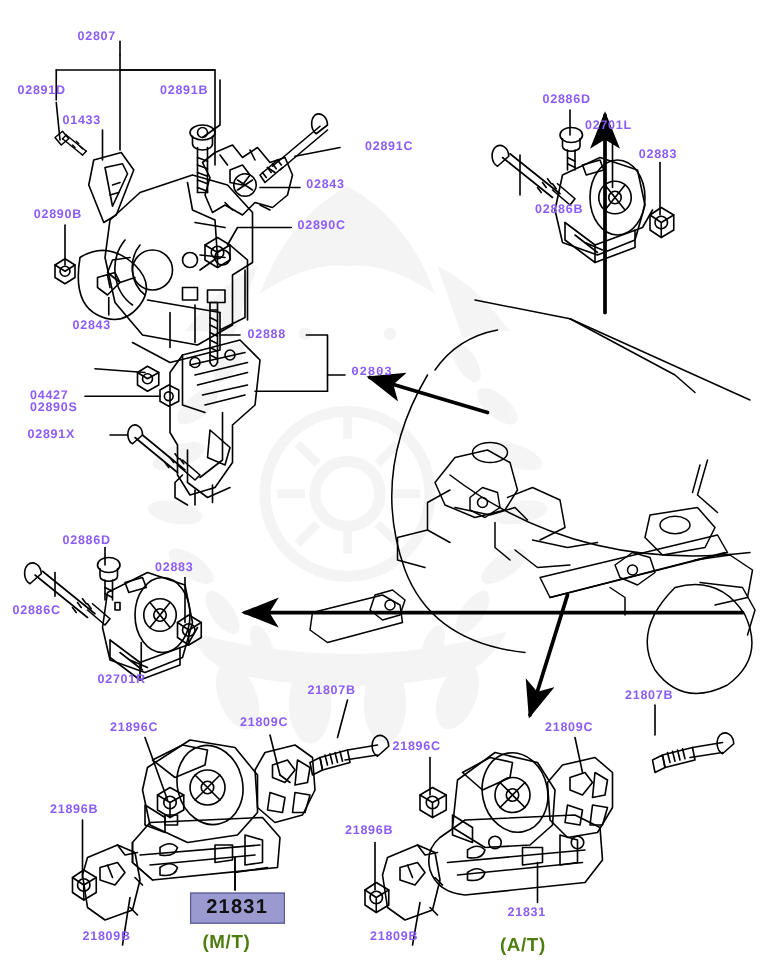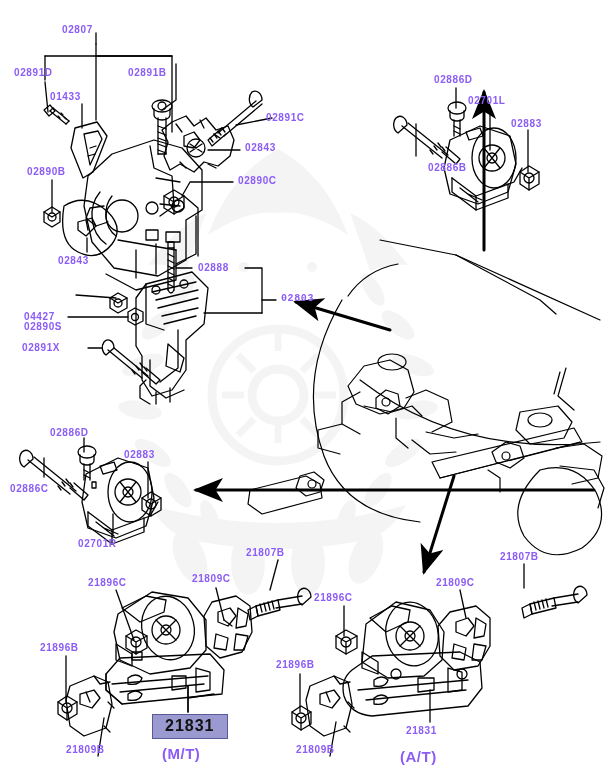--- a/index.html
+++ b/index.html
@@ -35,21 +35,21 @@
     border:1px solid #5a5a96;
     padding:2px 12px 3px 12px;
     font-family:"Liberation Sans", sans-serif;
     font-size:16px;font-weight:700;color:#111;
     letter-spacing:1px;line-height:1.1;
     white-space:nowrap;
   }
   .trans{
     position:absolute;
     font-family:"Liberation Sans", sans-serif;
-    font-size:15px;font-weight:700;color:#8b5cf6;
+    font-size:15px;font-weight:700;color:#4d7c0f;
     letter-spacing:.5px;white-space:nowrap;
   }
   .code{
     position:absolute;
     font-family:"Liberation Sans", sans-serif;
     font-size:12.5px;font-weight:700;color:#000;
     letter-spacing:1.6px;white-space:nowrap;
   }
 </style>
 </head>
@@ -463,21 +463,21 @@
       <path d="M530,604 l24,-6 l2,10 l-24,6 z"></path>
       <path d="M534,602 l2,8 M538,601 l2,8 M542,600 l2,8 M546,599 l2,8"></path>
       <path d="M522,608 l8,-4 l2,10 l-8,4 z"></path>
     </g>
   </svg>
 
   <div class="lbl" style="left:62px;top:25px;">02807</div>
   <div class="lbl" style="left:14px;top:68px;text-align:right;">02891D</div>
   <div class="lbl" style="left:50px;top:92px;">01433</div>
   <div class="lbl" style="left:128px;top:52px;margin-top:16px;">02891B</div>
-  <div class="lbl" style="left:266px;top:113px;">02891C</div>
+  <div class="lbl" style="left:292px;top:113px;">02891C</div>
   <div class="lbl" style="left:245px;top:143px;">02843</div>
   <div class="lbl" style="left:238px;top:176px;">02890C</div>
   <div class="lbl" style="left:27px;top:167px;">02890B</div>
   <div class="lbl" style="left:58px;top:256px;">02843</div>
   <div class="lbl" style="left:198px;top:263px;">02888</div>
   <div class="lbl" style="left:281px;top:294px;font-family:Liberation Mono, monospace;">02803</div>
   <div class="lbl" style="left:24px;top:290px;margin-top:32px;">02890S</div>
   <div class="lbl" style="left:24px;top:312px;">04427</div>
   <div class="lbl" style="left:22px;top:343px;">02891X</div>
   <div class="lbl" style="left:50px;top:428px;">02886D</div>

